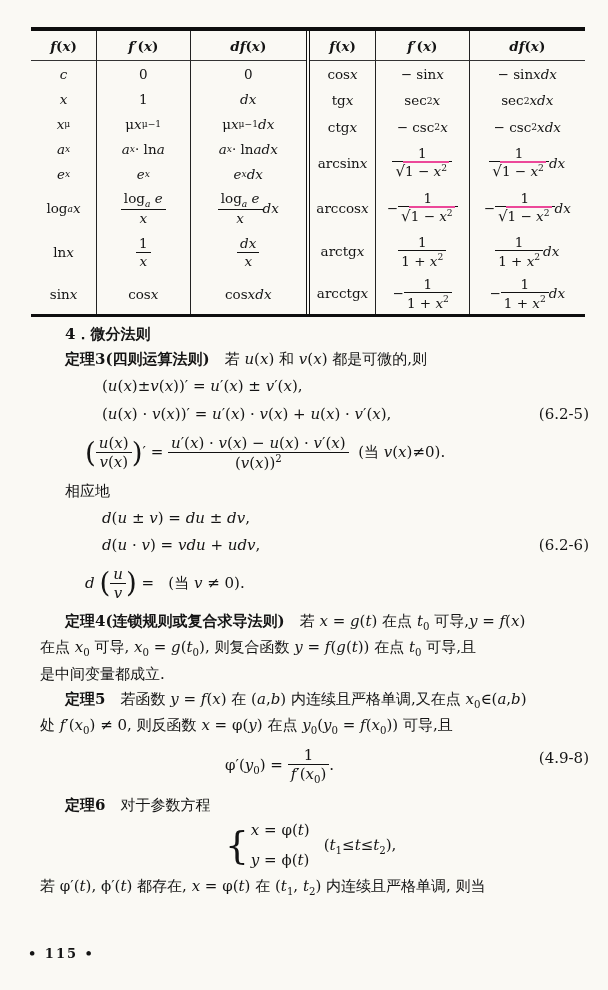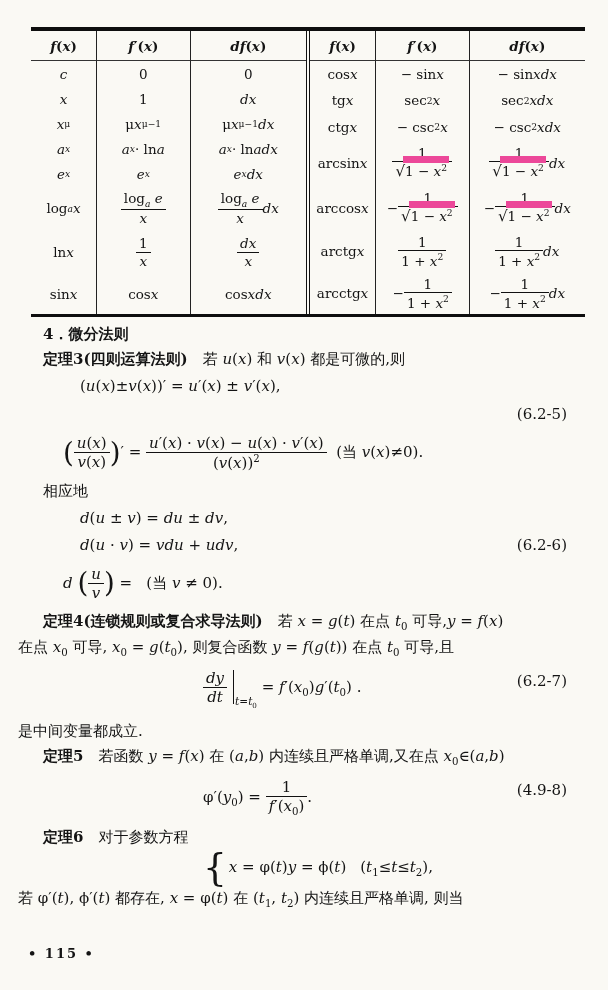--- a/index.html
+++ b/index.html
@@ -30,41 +30,41 @@
   .thead{height:30px;font-weight:bold;}
   .thead .cell{border-bottom:1px solid #333;}
   .r25{height:25px;} .r26{height:26px;} .r27{height:27px;}
   .r40{height:40px;} .r42{height:42px;} .r44{height:44px;} .r45{height:45px;}
   
   .fr{display:inline-flex;flex-direction:column;vertical-align:middle;
       text-align:center;line-height:1.2;}
   .fr .n{border-bottom:1px solid #111;padding:0 3px;}
   .fr .d{padding:0 3px;}
   .rad{font-size:1.12em;margin-right:-2px;}
-  .vin{border-top:7px solid #ec4899;padding:0 2px;}
+  .vin{border-top:2px solid #ec4899;padding:0 2px;}
   .bp{font-size:1.85em;font-weight:300;vertical-align:middle;line-height:0.9;}
   .evb{display:inline-block;width:0;border-left:1.5px solid #111;height:34px;
        vertical-align:middle;margin:0 1px 0 6px;}
   .evs{font-size:10.5px;vertical-align:-14px;}
   sup{font-size:0.68em;} sub{font-size:0.68em;}
   
   .text{
-    position:absolute;left:18px;top:322px;width:551px;
+    position:absolute;left:40px;top:322px;width:551px;
     font-size:15px;line-height:1.68;
   }
   .pline{margin:0;}
   .ind{text-indent:25px;}
   .bold{font-weight:bold;}
   .eqrow{display:flex;align-items:flex-start;margin:2px 0;}
   .eqrow .tag{margin-left:auto;padding-right:2px;}
   .off62{margin-left:62px;} .off45{margin-left:45px;} .off185{margin-left:185px;}
   .tallrow{margin:7px 0;}
   .sys{display:inline-flex;align-items:center;}
   .brace{font-size:250%;font-weight:200;line-height:0.85;margin-right:2px;}
-  .syslines{display:flex;flex-direction:row;line-height:1.45;}
+  .syslines{display:flex;flex-direction:column;line-height:1.45;gap:8px;}
   .syscond{margin-left:14px;}
   .pagenum{
     position:absolute;left:28px;top:946px;font-size:13px;
     font-weight:bold;letter-spacing:2px;
   }
 </style>
 </head>
 <body>
 
 <div class="dtable">
@@ -237,20 +237,21 @@
   </div>
 </div>
 
 <div class="text">
   <p class="pline ind bold">4．微分法则</p>
   <p class="pline ind"><b>定理3(四则运算法则)</b>　若 <i>u</i>(<i>x</i>) 和 <i>v</i>(<i>x</i>) 都是可微的,则</p>
   <div class="eqrow">
     <span class="off62">(<i>u</i>(<i>x</i>)±<i>v</i>(<i>x</i>))′ = <i>u</i>′(<i>x</i>) ± <i>v</i>′(<i>x</i>),</span>
   </div>
   <div class="eqrow">
+    <span class="off62">(<i>u</i>(<i>x</i>) · <i>v</i>(<i>x</i>))′ = <i>u</i>′(<i>x</i>) · <i>v</i>(<i>x</i>) + <i>u</i>(<i>x</i>) · <i>v</i>′(<i>x</i>),</span>
     <span class="tag">(6.2-5)</span>
   </div>
   <div class="eqrow tallrow">
     <span class="off45"><span class="bp">(</span><span class="fr">
           <span class="n"><i>u</i>(<i>x</i>)</span>
           <span class="d"><i>v</i>(<i>x</i>)</span>
         </span><span class="bp">)</span>′ = <span class="fr">
           <span class="n"><i>u</i>′(<i>x</i>) · <i>v</i>(<i>x</i>) − <i>u</i>(<i>x</i>) · <i>v</i>′(<i>x</i>)</span>
           <span class="d">(<i>v</i>(<i>x</i>))<sup>2</sup></span>
         </span>&nbsp; (当 <i>v</i>(<i>x</i>)≠0).</span>
@@ -264,29 +265,23 @@
     <span class="tag">(6.2-6)</span>
   </div>
   <div class="eqrow tallrow">
     <span class="off45"><i>d</i> <span class="bp">(</span><span class="fr">
           <span class="n"><i>u</i></span>
           <span class="d"><i>v</i></span>
         </span><span class="bp">)</span> = &nbsp; (当 <i>v</i> ≠ 0).</span>
   </div>
   <p class="pline ind"><b>定理4(连锁规则或复合求导法则)</b>　若 <i>x</i> = <i>g</i>(<i>t</i>) 在点 <i>t</i><sub>0</sub> 可导,<i>y</i> = <i>f</i>(<i>x</i>)</p>
   <p class="pline">在点 <i>x</i><sub>0</sub> 可导, <i>x</i><sub>0</sub> = <i>g</i>(<i>t</i><sub>0</sub>), 则复合函数 <i>y</i> = <i>f</i>(<i>g</i>(<i>t</i>)) 在点 <i>t</i><sub>0</sub> 可导,且</p>
-  <div class="eqrow tallrow">
-    <span class="off185"><span class="fr">
-          <span class="n"><i>dy</i></span>
-          <span class="d"><i>dt</i></span>
-        </span><span class="evb"></span><span class="evs"><i>t</i>=<i>t</i><sub>0</sub></span> = <i>f</i>′(<i>x</i><sub>0</sub>)<i>g</i>′(<i>t</i><sub>0</sub>) .</span>
-    <span class="tag">(6.2-7)</span>
-  </div>
   <p class="pline">是中间变量都成立.</p>
   <p class="pline ind"><b>定理5</b>　若函数 <i>y</i> = <i>f</i>(<i>x</i>) 在 (<i>a</i>,<i>b</i>) 内连续且严格单调,又在点 <i>x</i><sub>0</sub>∈(<i>a</i>,<i>b</i>)</p>
+  <p class="pline">处 <i>f</i>′(<i>x</i><sub>0</sub>) ≠ 0, 则反函数 <i>x</i> = φ(<i>y</i>) 在点 <i>y</i><sub>0</sub>(<i>y</i><sub>0</sub> = <i>f</i>(<i>x</i><sub>0</sub>)) 可导,且</p>
   <div class="eqrow tallrow">
     <span class="off185">φ′(<i>y</i><sub>0</sub>) = <span class="fr">
           <span class="n">1</span>
           <span class="d"><i>f</i>′(<i>x</i><sub>0</sub>)</span>
         </span>.</span>
     <span class="tag">(4.9-8)</span>
   </div>
   <p class="pline ind"><b>定理6</b>　对于参数方程</p>
   <div class="eqrow">
     <span class="sys off185">

